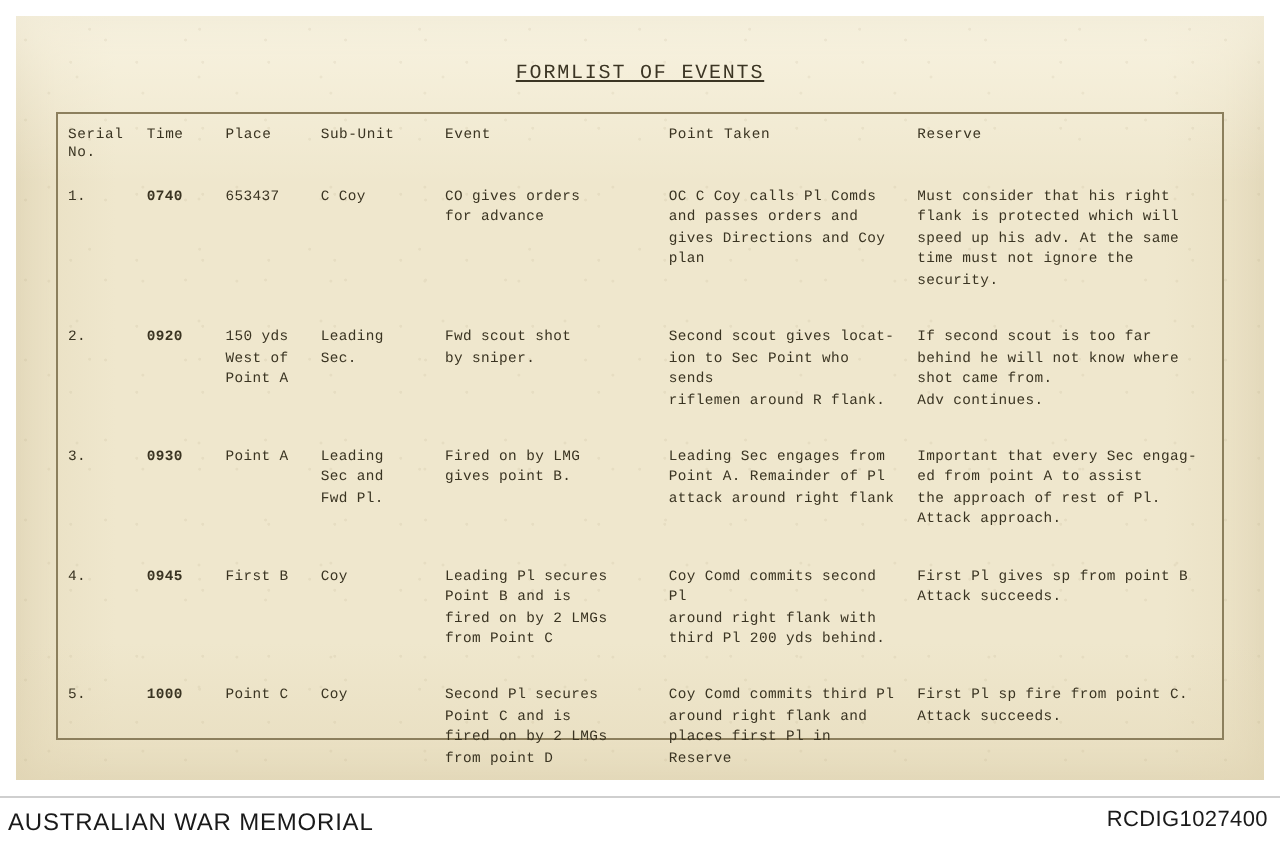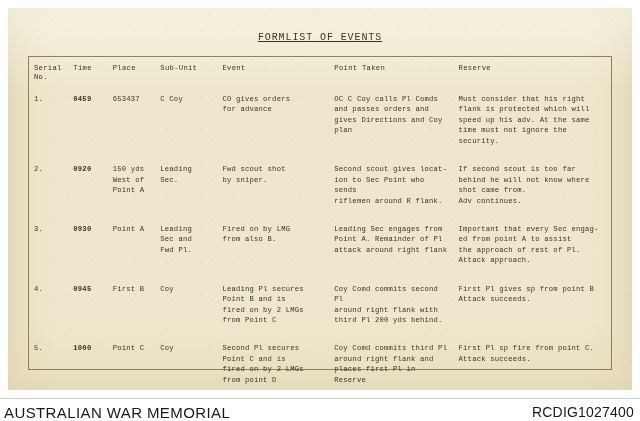--- a/index.html
+++ b/index.html
@@ -114,30 +114,30 @@
     width: 640px;
     height: 23px;
     border-top: 1px solid #cfcfcf;
     background: #ffffff;
   }
   #footer-left {
     position: absolute;
     left: 4px;
     top: 5px;
     font-family: "Liberation Sans", sans-serif;
-    font-size: 15px;
+    font-size: 12px;
     letter-spacing: 0.4px;
     color: #1a1a1a;
   }
   #footer-right {
     position: absolute;
     right: 6px;
     top: 5px;
     font-family: "Liberation Sans", sans-serif;
-    font-size: 14px;
+    font-size: 11px;
     letter-spacing: 0.2px;
     color: #1a1a1a;
   }
 </style>
 </head>
 <body>
 
 <div id="page">
 
   <div id="sheet">
@@ -164,21 +164,21 @@
           <th>Place</th>
           <th>Sub-Unit</th>
           <th>Event</th>
           <th>Point Taken</th>
           <th>Reserve</th>
         </tr>
       </thead>
       <tbody>
         <tr>
           <td class="serial-no">1.</td>
-          <td class="time-cell">0459</td>
+          <td class="time-cell">0740</td>
           <td>653437</td>
           <td>C Coy</td>
           <td>CO gives orders
 for advance</td>
           <td>OC C Coy calls Pl Comds
 and passes orders and
 gives Directions and Coy
 plan</td>
           <td>Must consider that his right
 flank is protected which will
@@ -205,21 +205,21 @@
 Adv continues.</td>
         </tr>
         <tr>
           <td class="serial-no">3.</td>
           <td class="time-cell">0930</td>
           <td>Point A</td>
           <td>Leading
 Sec and
 Fwd Pl.</td>
           <td>Fired on by LMG
-from also B.</td>
+gives point B.</td>
           <td>Leading Sec engages from
 Point A. Remainder of Pl
 attack around right flank</td>
           <td>Important that every Sec engag-
 ed from point A to assist
 the approach of rest of Pl.
 Attack approach.</td>
         </tr>
         <tr>
           <td class="serial-no">4.</td>

